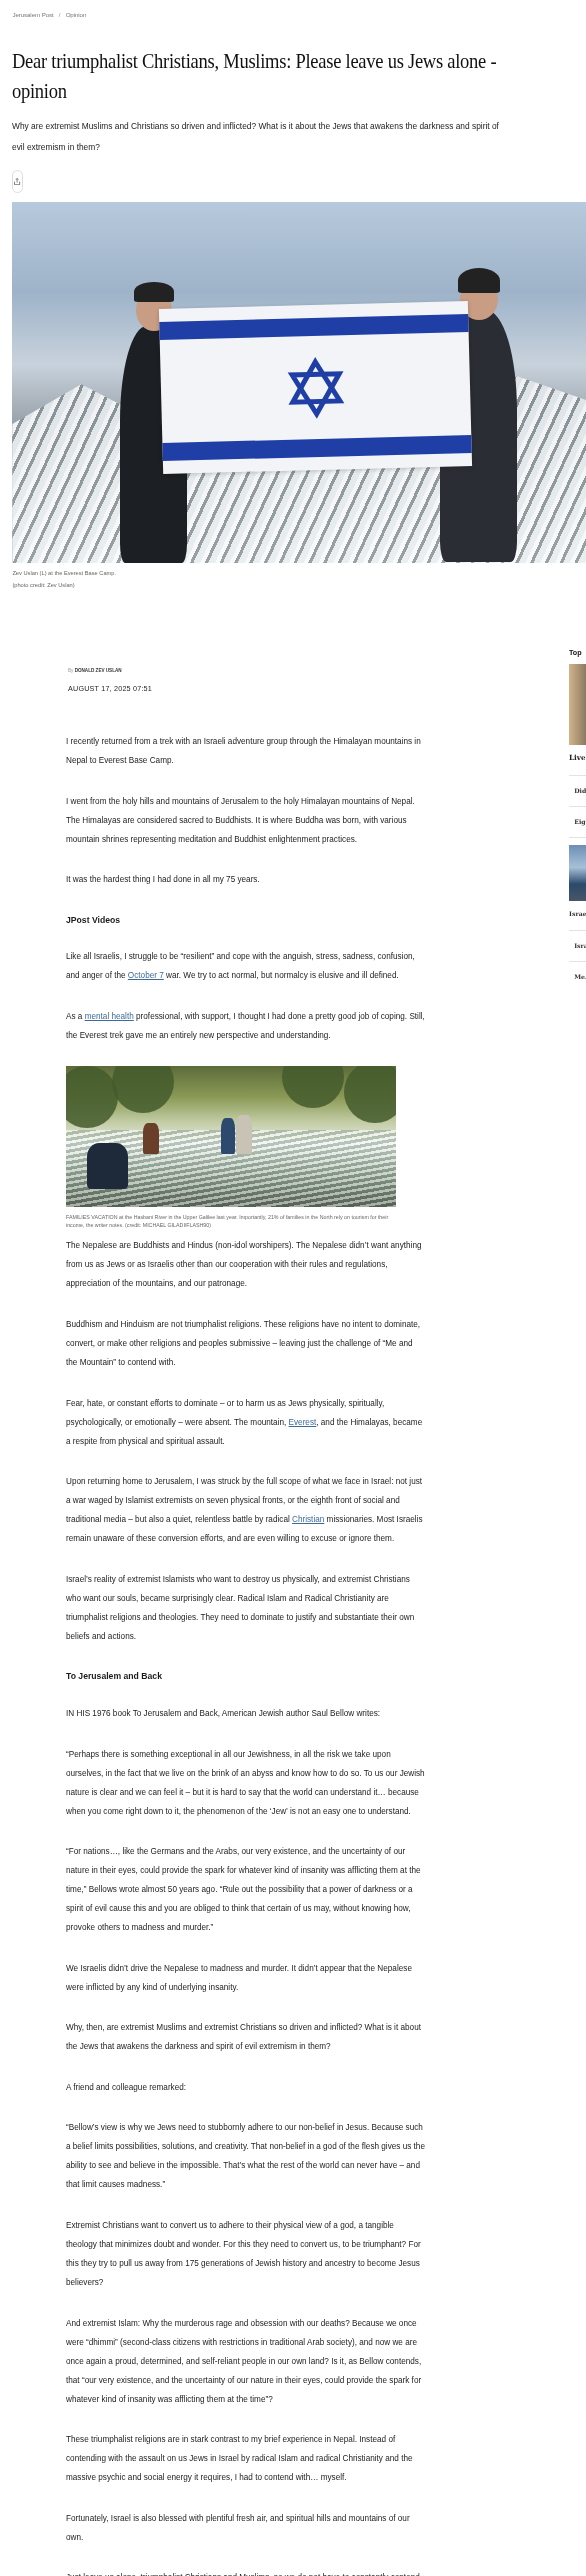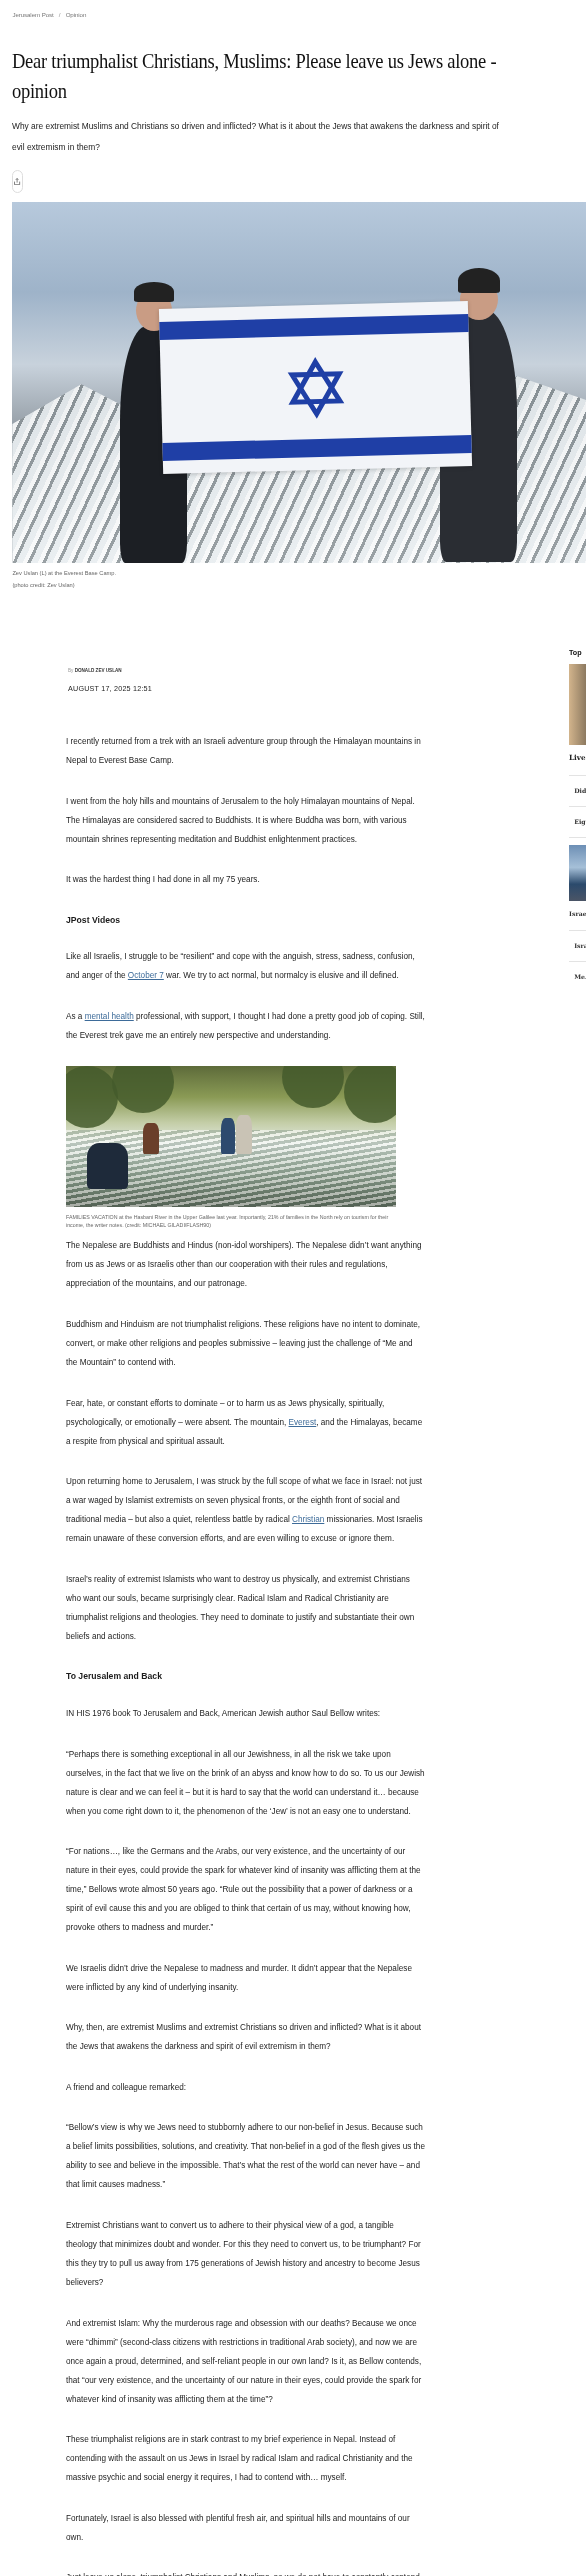--- a/index.html
+++ b/index.html
@@ -101,21 +101,21 @@
 
 <figcaption class="caption1">
   <div>Zev Uslan (L) at the Everest Base Camp.</div>
   <div>(photo credit: Zev Uslan)</div>
 </figcaption>
 
 <div class="byline">
   <span>By</span>
   <b>DONALD ZEV USLAN</b>
 </div>
-<div class="date">AUGUST 17, 2025 12:51</div>
+<div class="date">AUGUST 17, 2025 07:51</div>
 
 <article class="article">
   <p>I recently returned from a trek with an Israeli adventure group through the Himalayan mountains in Nepal to Everest Base Camp.</p>
   <p>I went from the holy hills and mountains of Jerusalem to the holy Himalayan mountains of Nepal. The Himalayas are considered sacred to Buddhists. It is where Buddha was born, with various mountain shrines representing meditation and Buddhist enlightenment practices.</p>
   <p>It was the hardest thing I had done in all my 75 years.</p>
   <h2>JPost Videos</h2>
   <p><span>Like all Israelis, I struggle to be “resilient” and cope with the anguish, stress, sadness, confusion, and anger of the </span><a href="#">October 7</a><span> war. We try to act normal, but normalcy is elusive and ill defined.</span></p>
   <p><span>As a </span><a href="#">mental health</a><span> professional, with support, I thought I had done a pretty good job of coping. Still, the Everest trek gave me an entirely new perspective and understanding.</span></p>
 
   <figure class="figure2">

